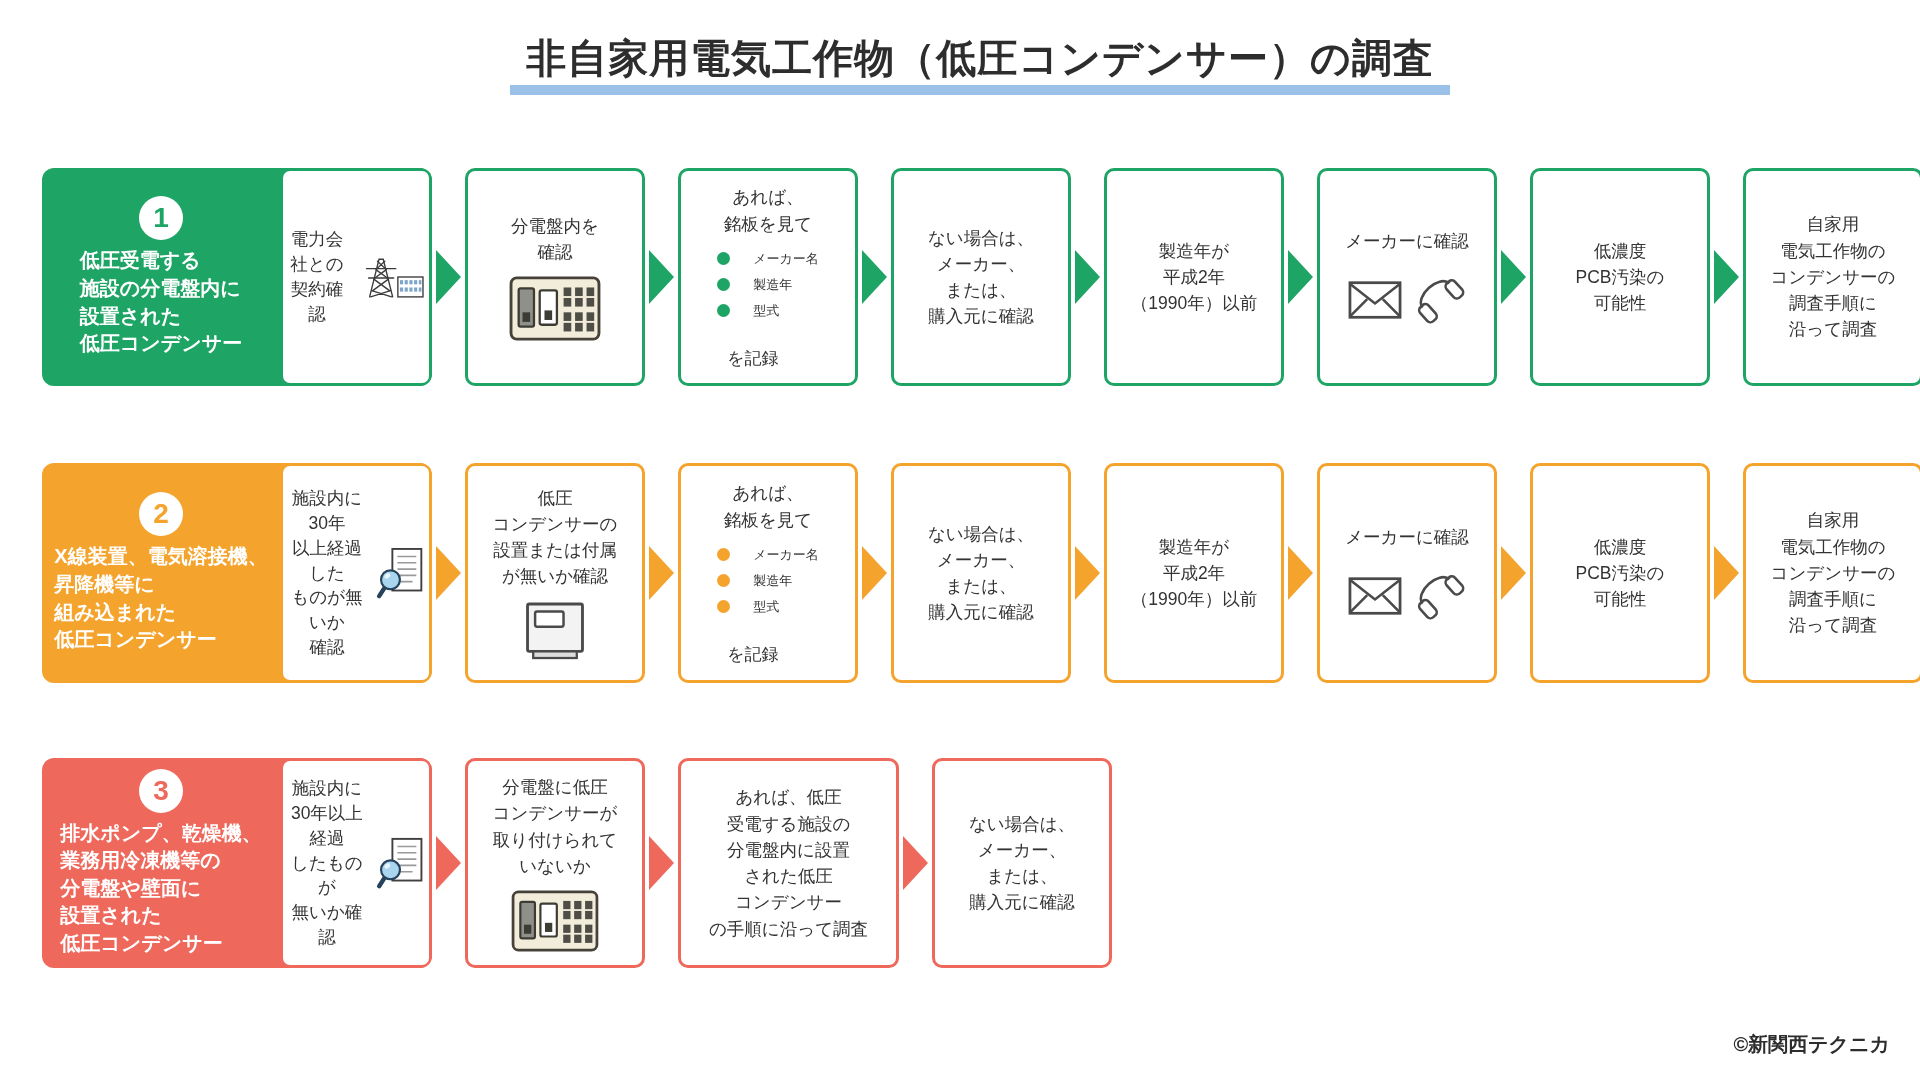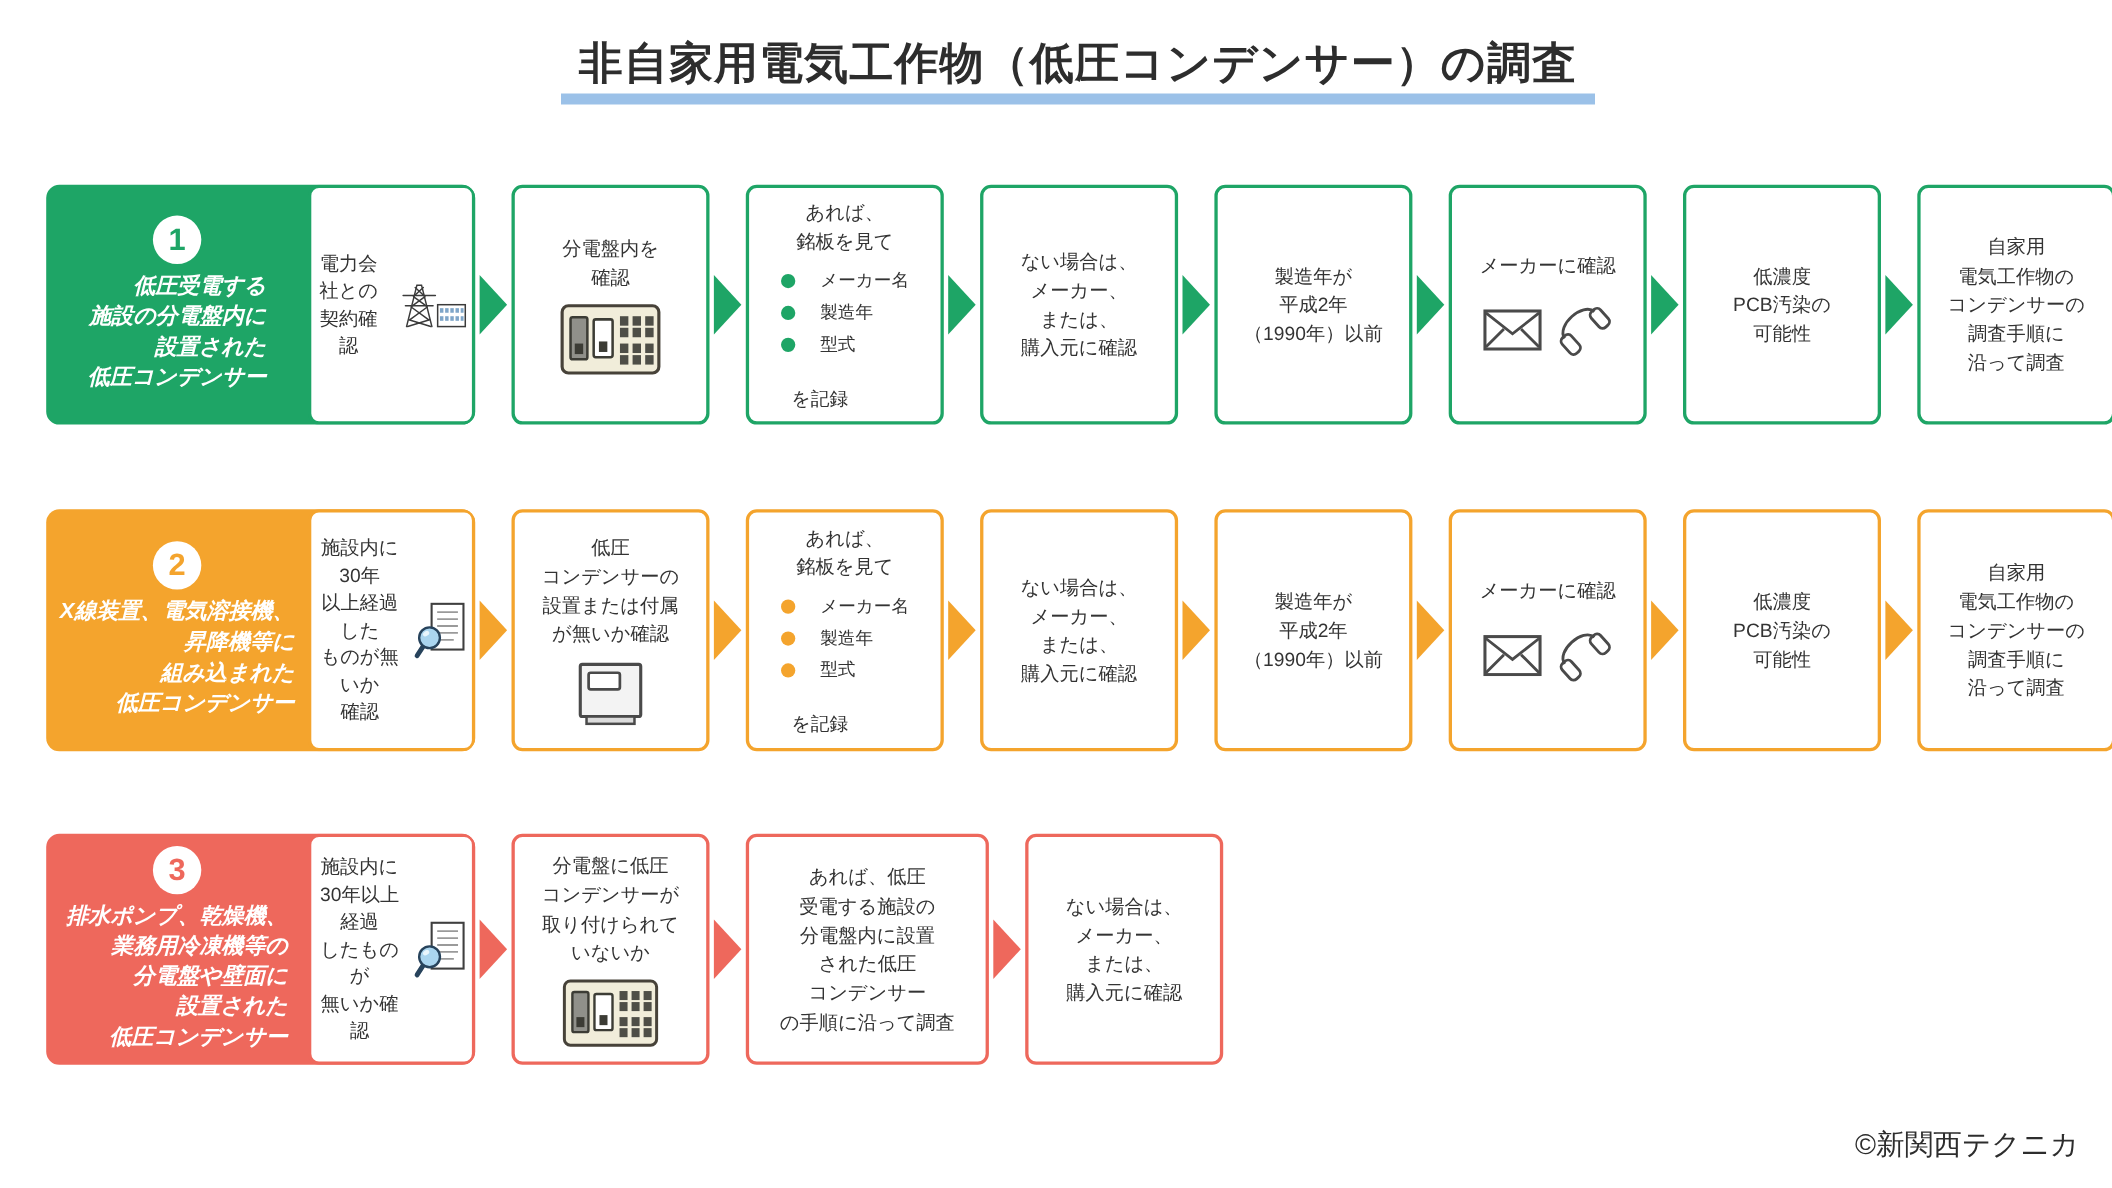--- a/index.html
+++ b/index.html
@@ -39,60 +39,59 @@
     flex:1; display:flex; flex-direction:column; align-items:center;
     justify-content:center; gap:7px; padding:8px 4px;
   }
   .badge {
     width:44px; height:44px; border-radius:50%; background:#ffffff;
     display:flex; align-items:center; justify-content:center;
     font-size:28px; font-weight:bold; color:var(--accent);
   }
   .main-label {
     color:#ffffff; font-weight:bold; font-size:20px; line-height:1.38;
-    text-align:right;
-    font-style:italic;
+    text-align:left;
   }
   .main-card {
     width:152px; background:#ffffff; border:3px solid var(--accent);
     border-radius:10px; display:flex; 
     align-items:center; justify-content:center; gap:9px; padding:6px 4px;
   }
   .card-label { font-size:17.5px; line-height:1.42; text-align:center; }
 
   
   .step {
     width:180px; flex-shrink:0; background:#ffffff;
     border:3px solid var(--accent); border-radius:10px;
     display:flex; flex-direction:column; align-items:center;
     justify-content:center; gap:11px; padding:8px 4px;
   }
   .step.wide { width:221px; }
   .step-label { font-size:17.5px; line-height:1.5; text-align:center; }
 
   
   .np-body { display:flex; flex-direction:column; align-items:flex-start; gap:8px; margin-top:2px; }
-  .np-item { display:flex; align-items:center; gap:23px; font-size:16px; }
+  .np-item { display:flex; align-items:center; gap:23px; font-size:13px; }
   .np-dot  { width:13px; height:13px; border-radius:50%; background:var(--accent); flex-shrink:0; }
   .np-outro{ font-size:17px; margin-left:10px; margin-top:19px; }
 
   
   .contact-icons { display:flex; align-items:center; gap:12px; margin-top:8px; }
 
   
   .arrow {
     align-self:center; flex-shrink:0; width:0; height:0; margin:0 4px;
     border-top:27px solid transparent; border-bottom:27px solid transparent;
     border-left:25px solid var(--accent);
   }
 
   
   .copyright {
     position:absolute; right:30px; bottom:22px;
-    font-size:26px; font-weight:normal; color:#2d2d2d;
+    font-size:20px; font-weight:bold; color:#2d2d2d;
   }
 
   svg { display:block; }
   .defs { position:absolute; width:0; height:0; overflow:hidden; }
 </style>
 </head>
 <body>
 
 <svg class="defs" aria-hidden="true">
   <symbol id="ic-tower" viewBox="0 0 132 84">

